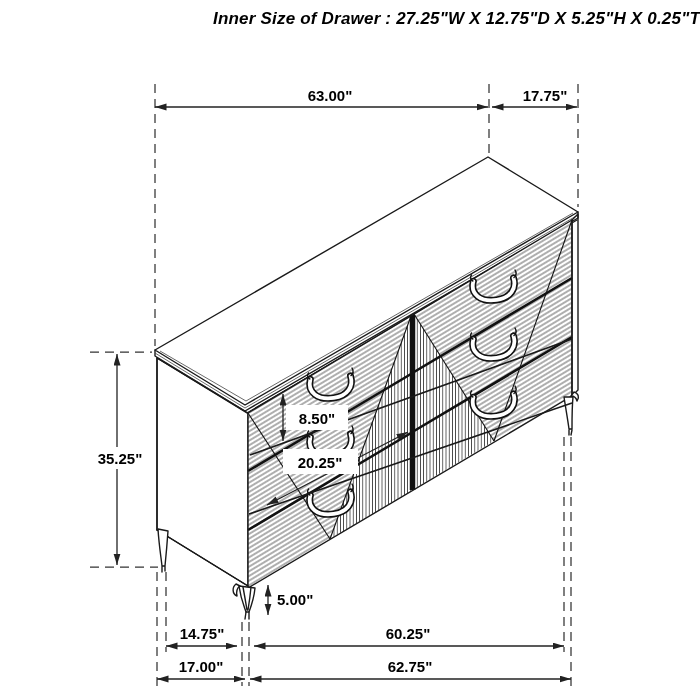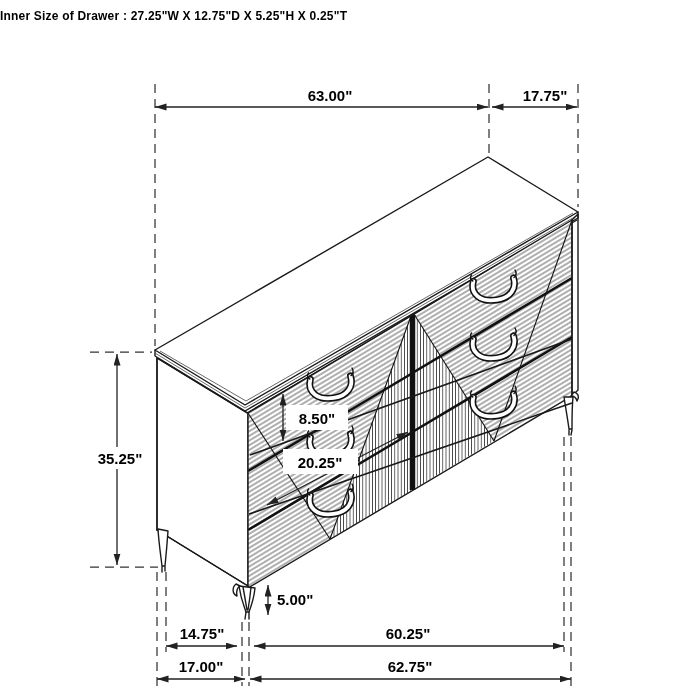--- a/index.html
+++ b/index.html
@@ -1,19 +1,19 @@
 <!DOCTYPE html>
 <html><head>
 <meta charset="utf-8">
 <style>
   html,body{margin:0;padding:0;background:#fff;}
   .canvas{position:relative;width:700px;height:700px;background:#ffffff;overflow:hidden;
           font-family:"Liberation Sans",sans-serif;}
-  .title{position:absolute;top:9px;left:0;width:100%;text-align:left;
-         font-size:12px;font-weight:bold;color:#000;letter-spacing:.2px;}
+  .title{position:absolute;top:9px;left:0;width:100%;text-align:right;
+         font-size:17px;font-weight:bold;color:#000;letter-spacing:.2px;font-style:italic;}
   svg{position:absolute;top:0;left:0;}
   text{font-family:"Liberation Sans",sans-serif;font-weight:bold;font-size:15px;fill:#000;}
   .dim{stroke:#222;stroke-width:1.3;fill:none;}
   .ext{stroke:#333;stroke-width:1.25;fill:none;stroke-dasharray:9 6;}
   .edge{stroke:#1a1a1a;stroke-width:1.4;fill:none;stroke-linejoin:round;stroke-linecap:round;}
   .edge-thin{stroke:#444;stroke-width:.8;fill:none;}
   .sep{stroke:#111;stroke-width:2.6;fill:none;}
   .vline{stroke:#111;stroke-width:1.1;fill:none;}
   .refline{stroke:#1a1a1a;stroke-width:1.6;fill:none;}
   .leg{stroke:#1a1a1a;stroke-width:1.4;fill:#fff;stroke-linejoin:round;stroke-linecap:round;}

